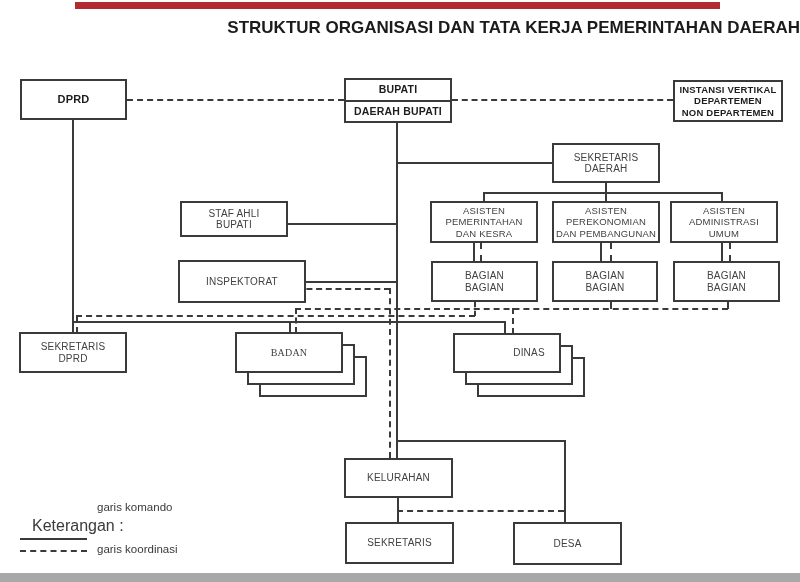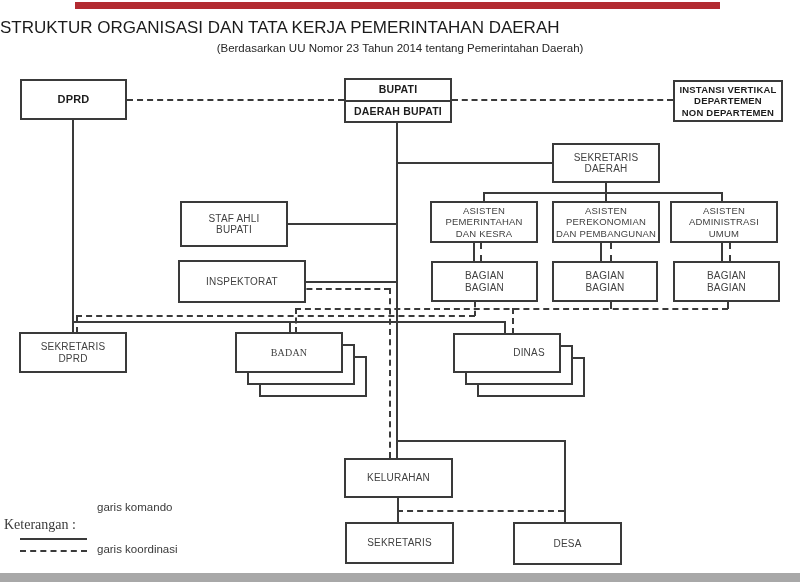--- a/index.html
+++ b/index.html
@@ -4,22 +4,22 @@
 <style>
   html,body{margin:0;padding:0;}
   body{
     width:800px;height:582px;position:relative;background:#ffffff;overflow:hidden;
     font-family:"Liberation Sans", sans-serif;
   }
   #stage{position:absolute;inset:0;}
   .accent-bar{position:absolute;left:75px;top:2px;width:645px;height:7px;background:#b22b31;}
   .footer-bar{position:absolute;left:0;top:573px;width:800px;height:9px;background:#a8a8a8;}
   .title{
-    position:absolute;left:0;top:18px;width:800px;text-align:left;
-    font-size:17px;font-weight:normal;color:#1b1b1b;letter-spacing:0px;
+    position:absolute;left:0;top:18px;width:800px;text-align:right;
+    font-size:17px;font-weight:bold;color:#1b1b1b;letter-spacing:0px;
   }
   .subtitle{
     position:absolute;left:0;top:42px;width:800px;text-align:center;
     font-size:11.5px;color:#262626;
   }
   .node{
     position:absolute;background:#fff;border:2px solid #3a3a3a;box-sizing:border-box;
     display:flex;align-items:center;justify-content:center;text-align:center;
     color:#414141;font-size:10px;line-height:11.5px;white-space:pre-line;letter-spacing:0.2px;
     z-index:3;
@@ -27,35 +27,34 @@
   .node.bold{font-weight:bold;color:#1d1d1d;}
   .node.split{flex-direction:column;align-items:stretch;padding:0;}
   .node.split .cell{flex:1;display:flex;align-items:center;justify-content:center;}
   .node.split .cell-bottom{border-top:2.5px solid #3a3a3a;}
   .shadow-box{position:absolute;background:#fff;border:2px solid #3a3a3a;box-sizing:border-box;z-index:2;}
   .line{position:absolute;z-index:1;}
   .line.h{height:0;border-top:2px solid #3a3a3a;}
   .line.v{width:0;border-left:2px solid #3a3a3a;}
   .line.dashed.h{border-top-style:dashed;}
   .line.dashed.v{border-left-style:dashed;}
-  .legend-heading{position:absolute;left:4px;top:517px;font-size:14px;color:#3a3a3a;font-family:Liberation Serif, serif;}
+  .legend-heading{position:absolute;left:32px;top:517px;font-size:16px;color:#3a3a3a;}
   .legend-line{position:absolute;height:0;}
   .legend-line.solid{left:20px;top:538px;width:67px;border-top:2px solid #3a3a3a;}
   .legend-line.dash{left:20px;top:550px;width:67px;border-top:2px dashed #3a3a3a;}
   .legend-label{position:absolute;left:97px;font-size:11.5px;color:#3a3a3a;}
   .legend-label.l1{top:501px;}
   .legend-label.l2{top:543px;}
 </style>
 </head>
 <body>
 
 <div id="stage">
   <div class="accent-bar"></div>
   <div class="title">STRUKTUR ORGANISASI DAN TATA KERJA PEMERINTAHAN DAERAH</div>
-  <div class="subtitle">(Berdasarkan UU Nomor 23 Tahun 2014 tentang Pemerintahan Daerah)</div>
 
   <div id="diagram">
       <div class="line v" style="left: 72px; top: 120px; height: 212px;"></div>
       <div class="line v" style="left: 396px; top: 122px; height: 336px;"></div>
       <div class="line h" style="left: 396px; top: 162px; width: 156px;"></div>
       <div class="line v" style="left: 605px; top: 183px; height: 10px;"></div>
       <div class="line h" style="left: 483px; top: 192px; width: 240px;"></div>
       <div class="line v" style="left: 483px; top: 192px; height: 10px;"></div>
       <div class="line v" style="left: 605px; top: 192px; height: 10px;"></div>
       <div class="line v" style="left: 721px; top: 192px; height: 10px;"></div>
@@ -86,21 +85,21 @@
       <div class="line v dashed" style="left: 610px; top: 302px; height: 7px;"></div>
       <div class="line v dashed" style="left: 727px; top: 302px; height: 7px;"></div>
       <div class="line h dashed" style="left: 397px; top: 510px; width: 167px;"></div>
       <div class="node bold" style="left: 20px; top: 79px; width: 107px; height: 41px; font-size: 11px;">DPRD</div>
       <div class="node bold split" style="left: 344px; top: 78px; width: 108px; height: 45px; font-size: 10.5px;"><div class="cell">BUPATI</div><div class="cell cell-bottom">DAERAH BUPATI</div></div>
       <div class="node bold" style="left: 673px; top: 80px; width: 110px; height: 42px; font-size: 9.5px;">INSTANSI VERTIKAL
 DEPARTEMEN
 NON DEPARTEMEN</div>
       <div class="node" style="left: 552px; top: 143px; width: 108px; height: 40px;">SEKRETARIS
 DAERAH</div>
-      <div class="node" style="left: 180px; top: 201px; width: 108px; height: 46px;">STAF AHLI
+      <div class="node" style="left: 180px; top: 201px; width: 108px; height: 36px;">STAF AHLI
 BUPATI</div>
       <div class="node" style="left: 178px; top: 260px; width: 128px; height: 43px;">INSPEKTORAT</div>
       <div class="node" style="left: 430px; top: 201px; width: 108px; height: 42px; font-size: 9.5px;">ASISTEN
 PEMERINTAHAN
 DAN  KESRA</div>
       <div class="node" style="left: 552px; top: 201px; width: 108px; height: 42px; font-size: 9.5px;">ASISTEN
 PEREKONOMIAN
 DAN PEMBANGUNAN</div>
       <div class="node" style="left: 670px; top: 201px; width: 108px; height: 42px; font-size: 9.5px;">ASISTEN
 ADMINISTRASI

